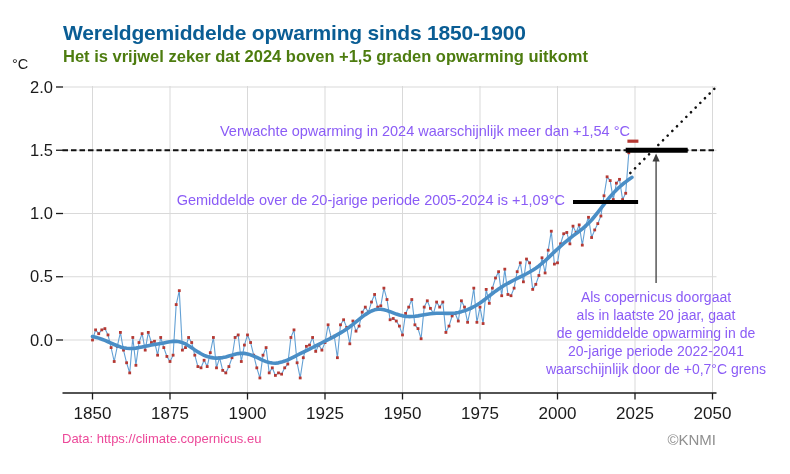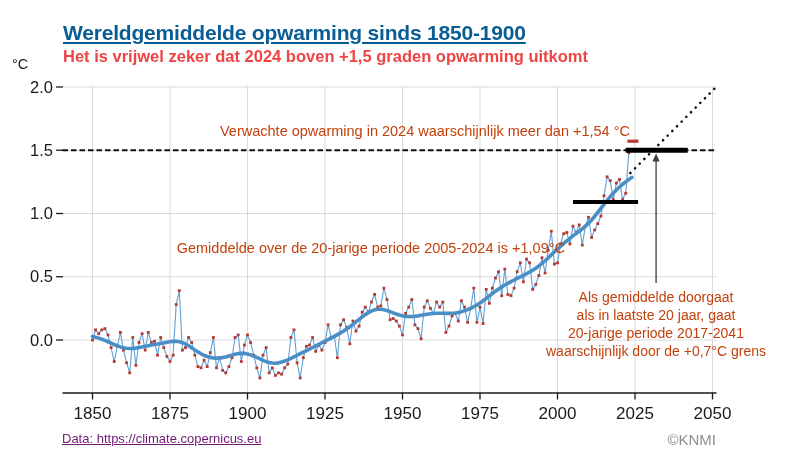--- a/index.html
+++ b/index.html
@@ -2,37 +2,37 @@
 <html><head>
 <meta charset="utf-8">
 <style>
   html,body{margin:0;padding:0;background:#ffffff;}
   .stage{
     position:relative;width:790px;height:474px;background:#ffffff;
     font-family:"Liberation Sans","DejaVu Sans",sans-serif;overflow:hidden;
   }
   .title{
     position:absolute;left:63px;top:21px;font-size:21px;font-weight:bold;
-    color:#0a5d94;white-space:nowrap;letter-spacing:-0.2px;text-decoration:underline;
+    color:#0a5d94;white-space:nowrap;letter-spacing:-0.2px;
   }
   .subtitle{
     position:absolute;left:63px;top:47px;font-size:16.5px;font-weight:600;
-    color:#ef4444;white-space:nowrap;
+    color:#4d7c0f;white-space:nowrap;
   }
   .unit-label{
     position:absolute;left:12px;top:56px;font-size:14.5px;color:#1a1a1a;
   }
   .chart-svg{position:absolute;left:0;top:0;}
-  .anno{position:absolute;color:#c2410c;font-size:14.5px;}
+  .anno{position:absolute;color:#8b5cf6;font-size:14.5px;}
   .anno-expected{left:130px;top:123px;width:500px;text-align:right;white-space:nowrap;}
-  .anno-mean{left:63px;top:192px;width:502px;text-align:right;white-space:nowrap;margin-top:48px;}
+  .anno-mean{left:63px;top:192px;width:502px;text-align:right;white-space:nowrap;}
   .anno-projection{left:536px;top:288px;width:240px;text-align:center;
     font-size:14px;line-height:18px;}
   .anno-projection div{white-space:nowrap;}
-  .footer-source{position:absolute;left:62px;top:431px;font-size:13px;color:#701a75;text-decoration:underline;}
+  .footer-source{position:absolute;left:62px;top:431px;font-size:13px;color:#ec4899;}
   .footer-credit{position:absolute;left:616px;top:431px;width:100px;text-align:right;
     font-size:15px;color:#8f8f8f;}
 </style>
 </head>
 <body>
 
 <div class="stage">
   <div class="title">Wereldgemiddelde opwarming sinds 1850-1900</div>
   <div class="subtitle">Het is vrijwel zeker dat 2024 boven +1,5 graden opwarming uitkomt</div>
   <div class="unit-label">°C</div>
@@ -272,21 +272,22 @@
       <line x1="627.4" x2="638.4" y1="141.19" y2="141.19" stroke="#b53832" stroke-width="3.2"></line>
       <g>
         <line x1="656.0799999999999" x2="656.0799999999999" y1="283.075" y2="160.57500000000002" stroke="#3c3c3c" stroke-width="1.3"></line>
         <polygon points="656.0799999999999,153.57500000000002 652.4799999999999,161.57500000000002 659.68,161.57500000000002" fill="#3c3c3c"></polygon>
       </g>
     </svg>
 
   <div class="anno anno-expected">Verwachte opwarming in 2024 waarschijnlijk meer dan +1,54 °C</div>
   <div class="anno anno-mean">Gemiddelde over de 20-jarige periode 2005-2024 is +1,09°C</div>
   <div class="anno anno-projection">
-    <div>Als gemiddelde doorgaat</div>
+    <div>Als copernicus doorgaat</div>
     <div>als in laatste 20 jaar, gaat</div>
-    <div>20-jarige periode 2017-2041</div>
+    <div>de gemiddelde opwarming in de</div>
+    <div>20-jarige periode 2022-2041</div>
     <div>waarschijnlijk door de +0,7°C grens</div>
   </div>
 
   <div class="footer-source">Data: https://climate.copernicus.eu</div>
   <div class="footer-credit">©KNMI</div>
 </div>
 
 </body></html>

